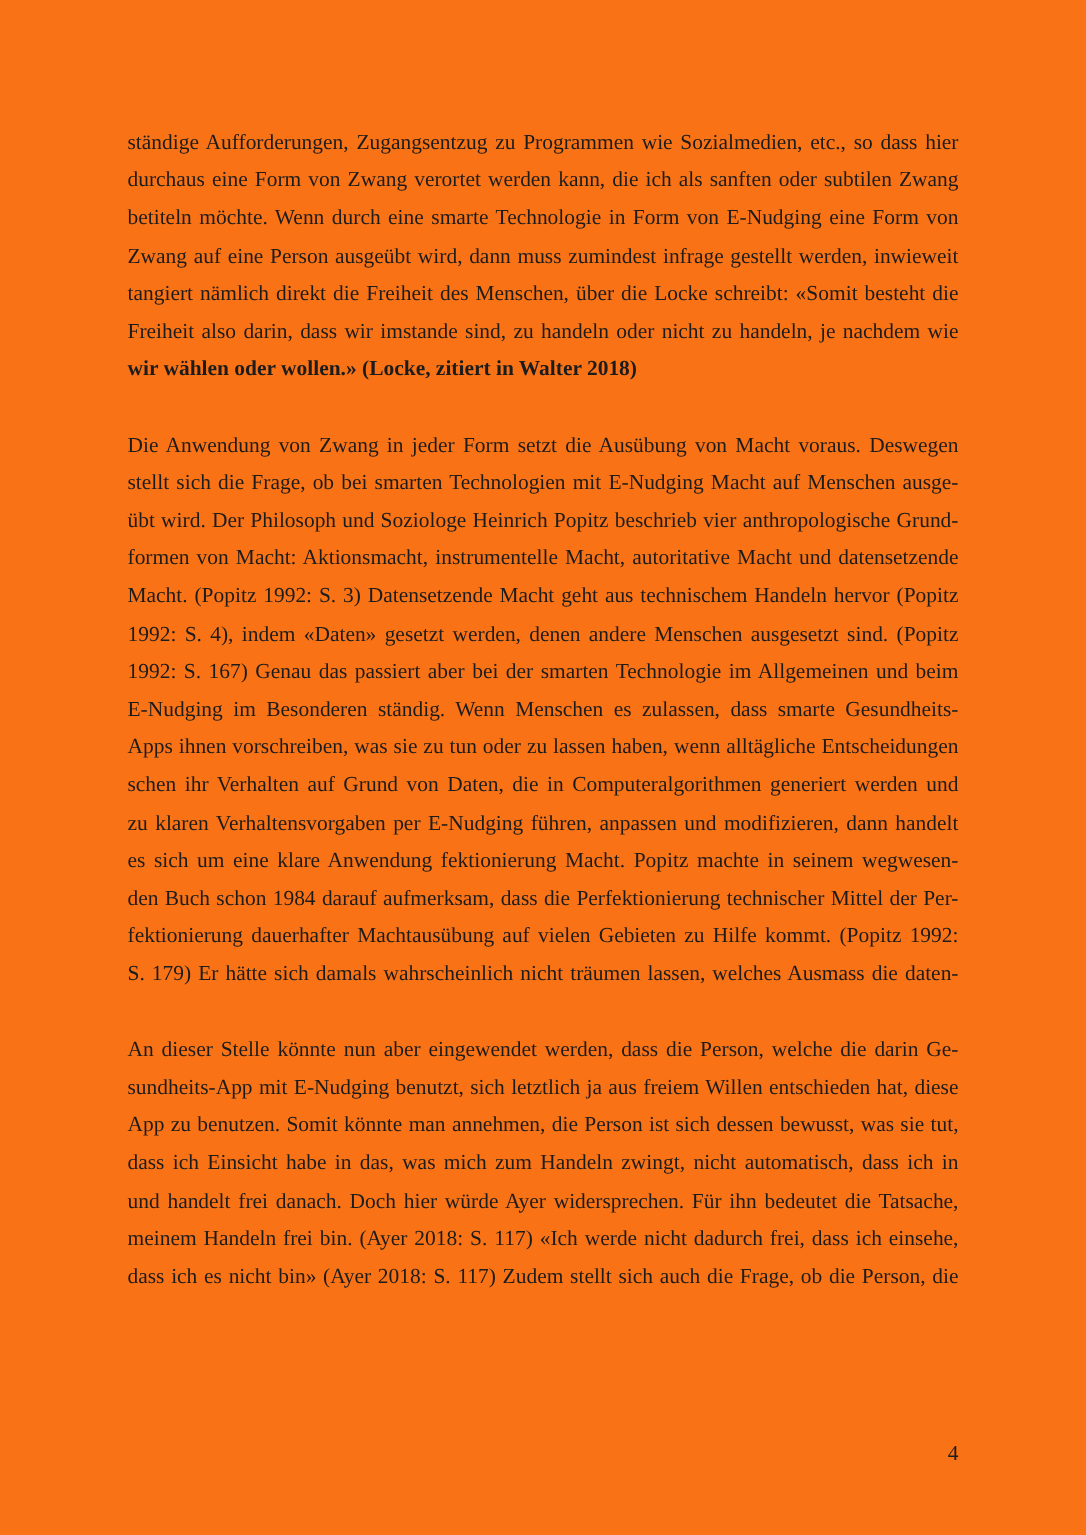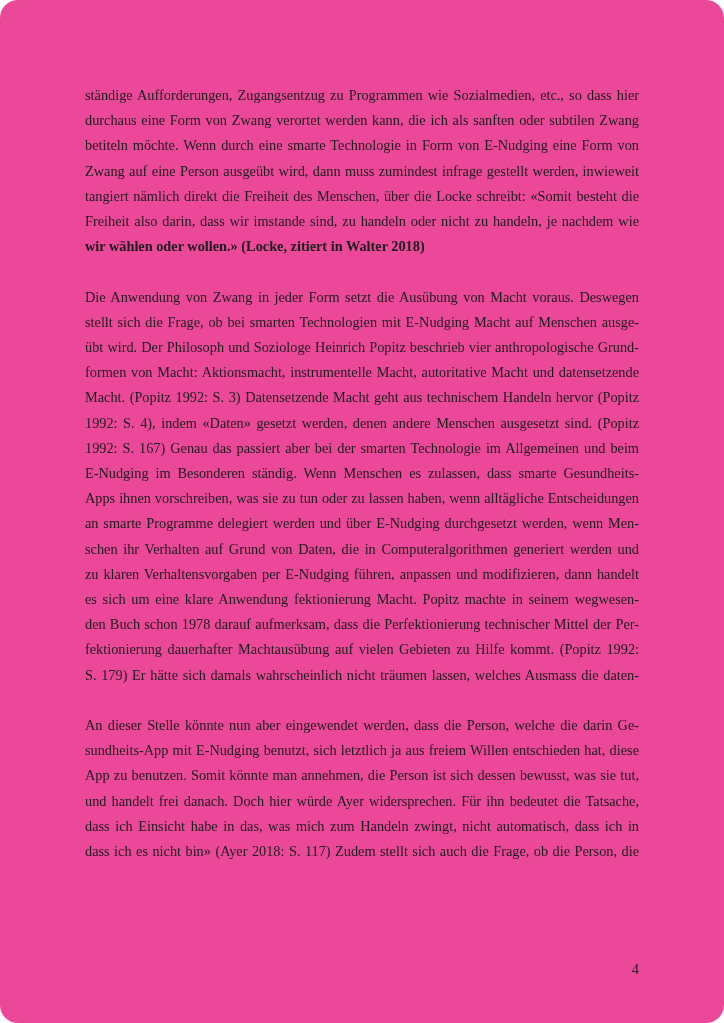--- a/index.html
+++ b/index.html
@@ -11,22 +11,21 @@
     height: 1023px;
     background: #ffffff;
     position: relative;
     overflow: hidden;
     font-family: "Liberation Serif", "DejaVu Serif", serif;
     color: #1c1c1c;
   }
   .page {
     position: absolute;
     inset: 0;
-    background: #ec4899;
-    border-radius: 18px;
+    background: #f97316;
   }
   .content {
     position: absolute;
     left: 85px;
     top: 83px;
     width: 554px;
   }
   .paragraph {
     margin: 0 0 25.2px 0;
   }
@@ -70,33 +69,33 @@
       <div class="paragraph">
         <div class="line">Die Anwendung von Zwang in jeder Form setzt die Ausübung von Macht voraus. Deswegen</div>
         <div class="line">stellt sich die Frage, ob bei smarten Technologien mit E-Nudging Macht auf Menschen ausge-</div>
         <div class="line">übt wird. Der Philosoph und Soziologe Heinrich Popitz beschrieb vier anthropologische Grund-</div>
         <div class="line">formen von Macht: Aktionsmacht, instrumentelle Macht, autoritative Macht und datensetzende</div>
         <div class="line">Macht. (Popitz 1992: S. 3) Datensetzende Macht geht aus technischem Handeln hervor (Popitz</div>
         <div class="line">1992: S. 4), indem «Daten» gesetzt werden, denen andere Menschen ausgesetzt sind. (Popitz</div>
         <div class="line">1992: S. 167) Genau das passiert aber bei der smarten Technologie im Allgemeinen und beim</div>
         <div class="line">E-Nudging im Besonderen ständig. Wenn Menschen es zulassen, dass smarte Gesundheits-</div>
         <div class="line">Apps ihnen vorschreiben, was sie zu tun oder zu lassen haben, wenn alltägliche Entscheidungen</div>
-        <div class="line">an smarte Programme delegiert werden und über E-Nudging durchgesetzt werden, wenn Men-</div>
         <div class="line">schen ihr Verhalten auf Grund von Daten, die in Computeralgorithmen generiert werden und</div>
         <div class="line">zu klaren Verhaltensvorgaben per E-Nudging führen, anpassen und modifizieren, dann handelt</div>
         <div class="line">es sich um eine klare Anwendung fektionierung Macht. Popitz machte in seinem wegwesen-</div>
-        <div class="line">den Buch schon 1978 darauf aufmerksam, dass die Perfektionierung technischer Mittel der Per-</div>
+        <div class="line">den Buch schon 1984 darauf aufmerksam, dass die Perfektionierung technischer Mittel der Per-</div>
         <div class="line">fektionierung dauerhafter Machtausübung auf vielen Gebieten zu Hilfe kommt. (Popitz 1992:</div>
         <div class="line">S. 179) Er hätte sich damals wahrscheinlich nicht träumen lassen, welches Ausmass die daten-</div>
       </div>
       <div class="paragraph">
         <div class="line">An dieser Stelle könnte nun aber eingewendet werden, dass die Person, welche die darin Ge-</div>
         <div class="line">sundheits-App mit E-Nudging benutzt, sich letztlich ja aus freiem Willen entschieden hat, diese</div>
         <div class="line">App zu benutzen. Somit könnte man annehmen, die Person ist sich dessen bewusst, was sie tut,</div>
+        <div class="line">dass ich Einsicht habe in das, was mich zum Handeln zwingt, nicht automatisch, dass ich in</div>
         <div class="line">und handelt frei danach. Doch hier würde Ayer widersprechen. Für ihn bedeutet die Tatsache,</div>
-        <div class="line">dass ich Einsicht habe in das, was mich zum Handeln zwingt, nicht automatisch, dass ich in</div>
+        <div class="line">meinem Handeln frei bin. (Ayer 2018: S. 117) «Ich werde nicht dadurch frei, dass ich einsehe,</div>
         <div class="line">dass ich es nicht bin» (Ayer 2018: S. 117) Zudem stellt sich auch die Frage, ob die Person, die</div>
       </div>
     </div>
   <div class="footer">
     <span class="page-number">4</span>
   </div>
 </div>
 
 </body></html>

